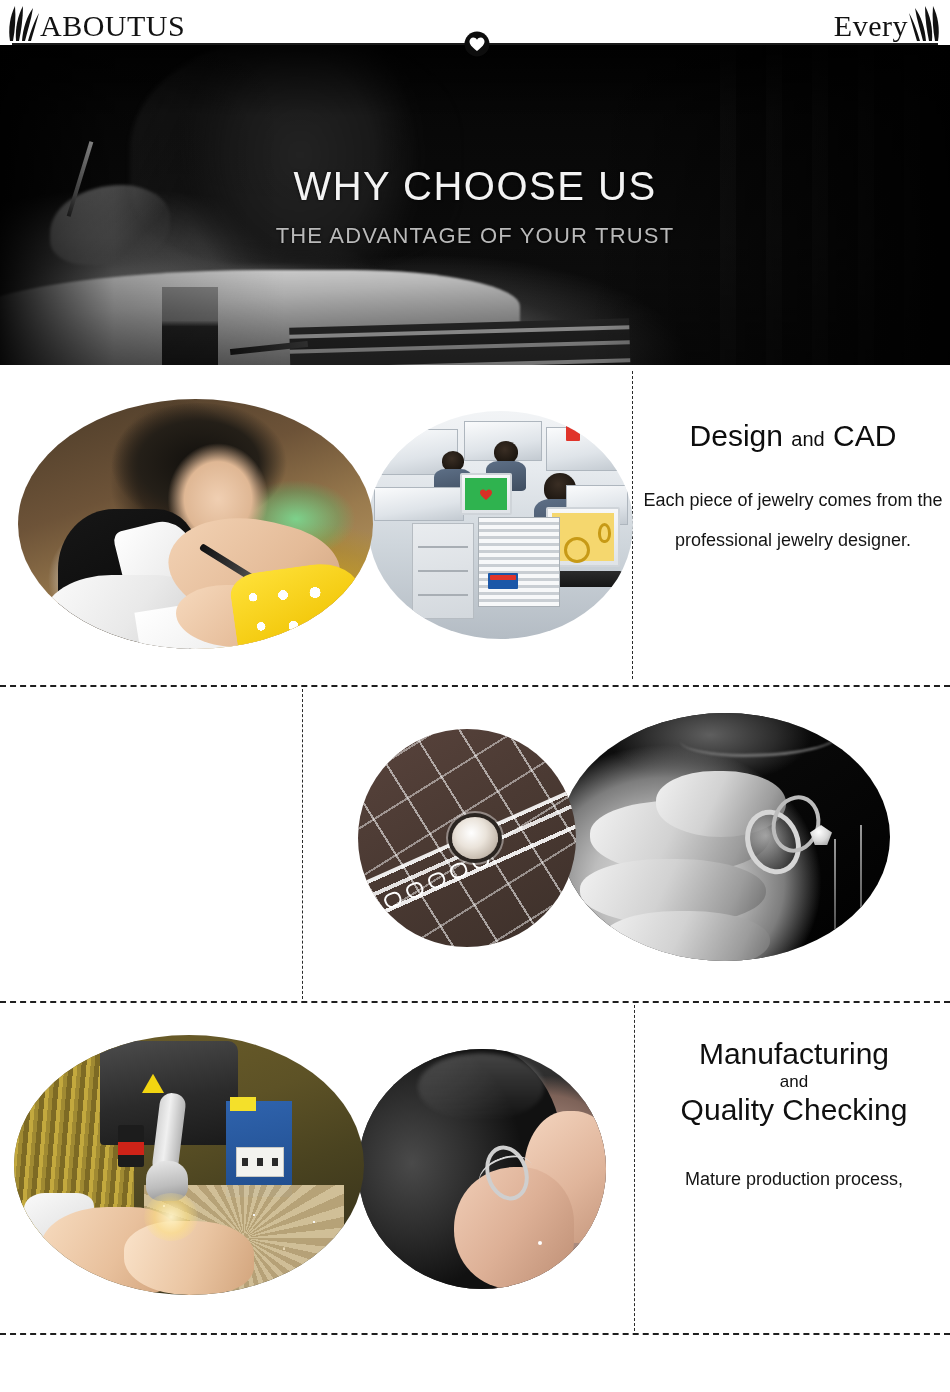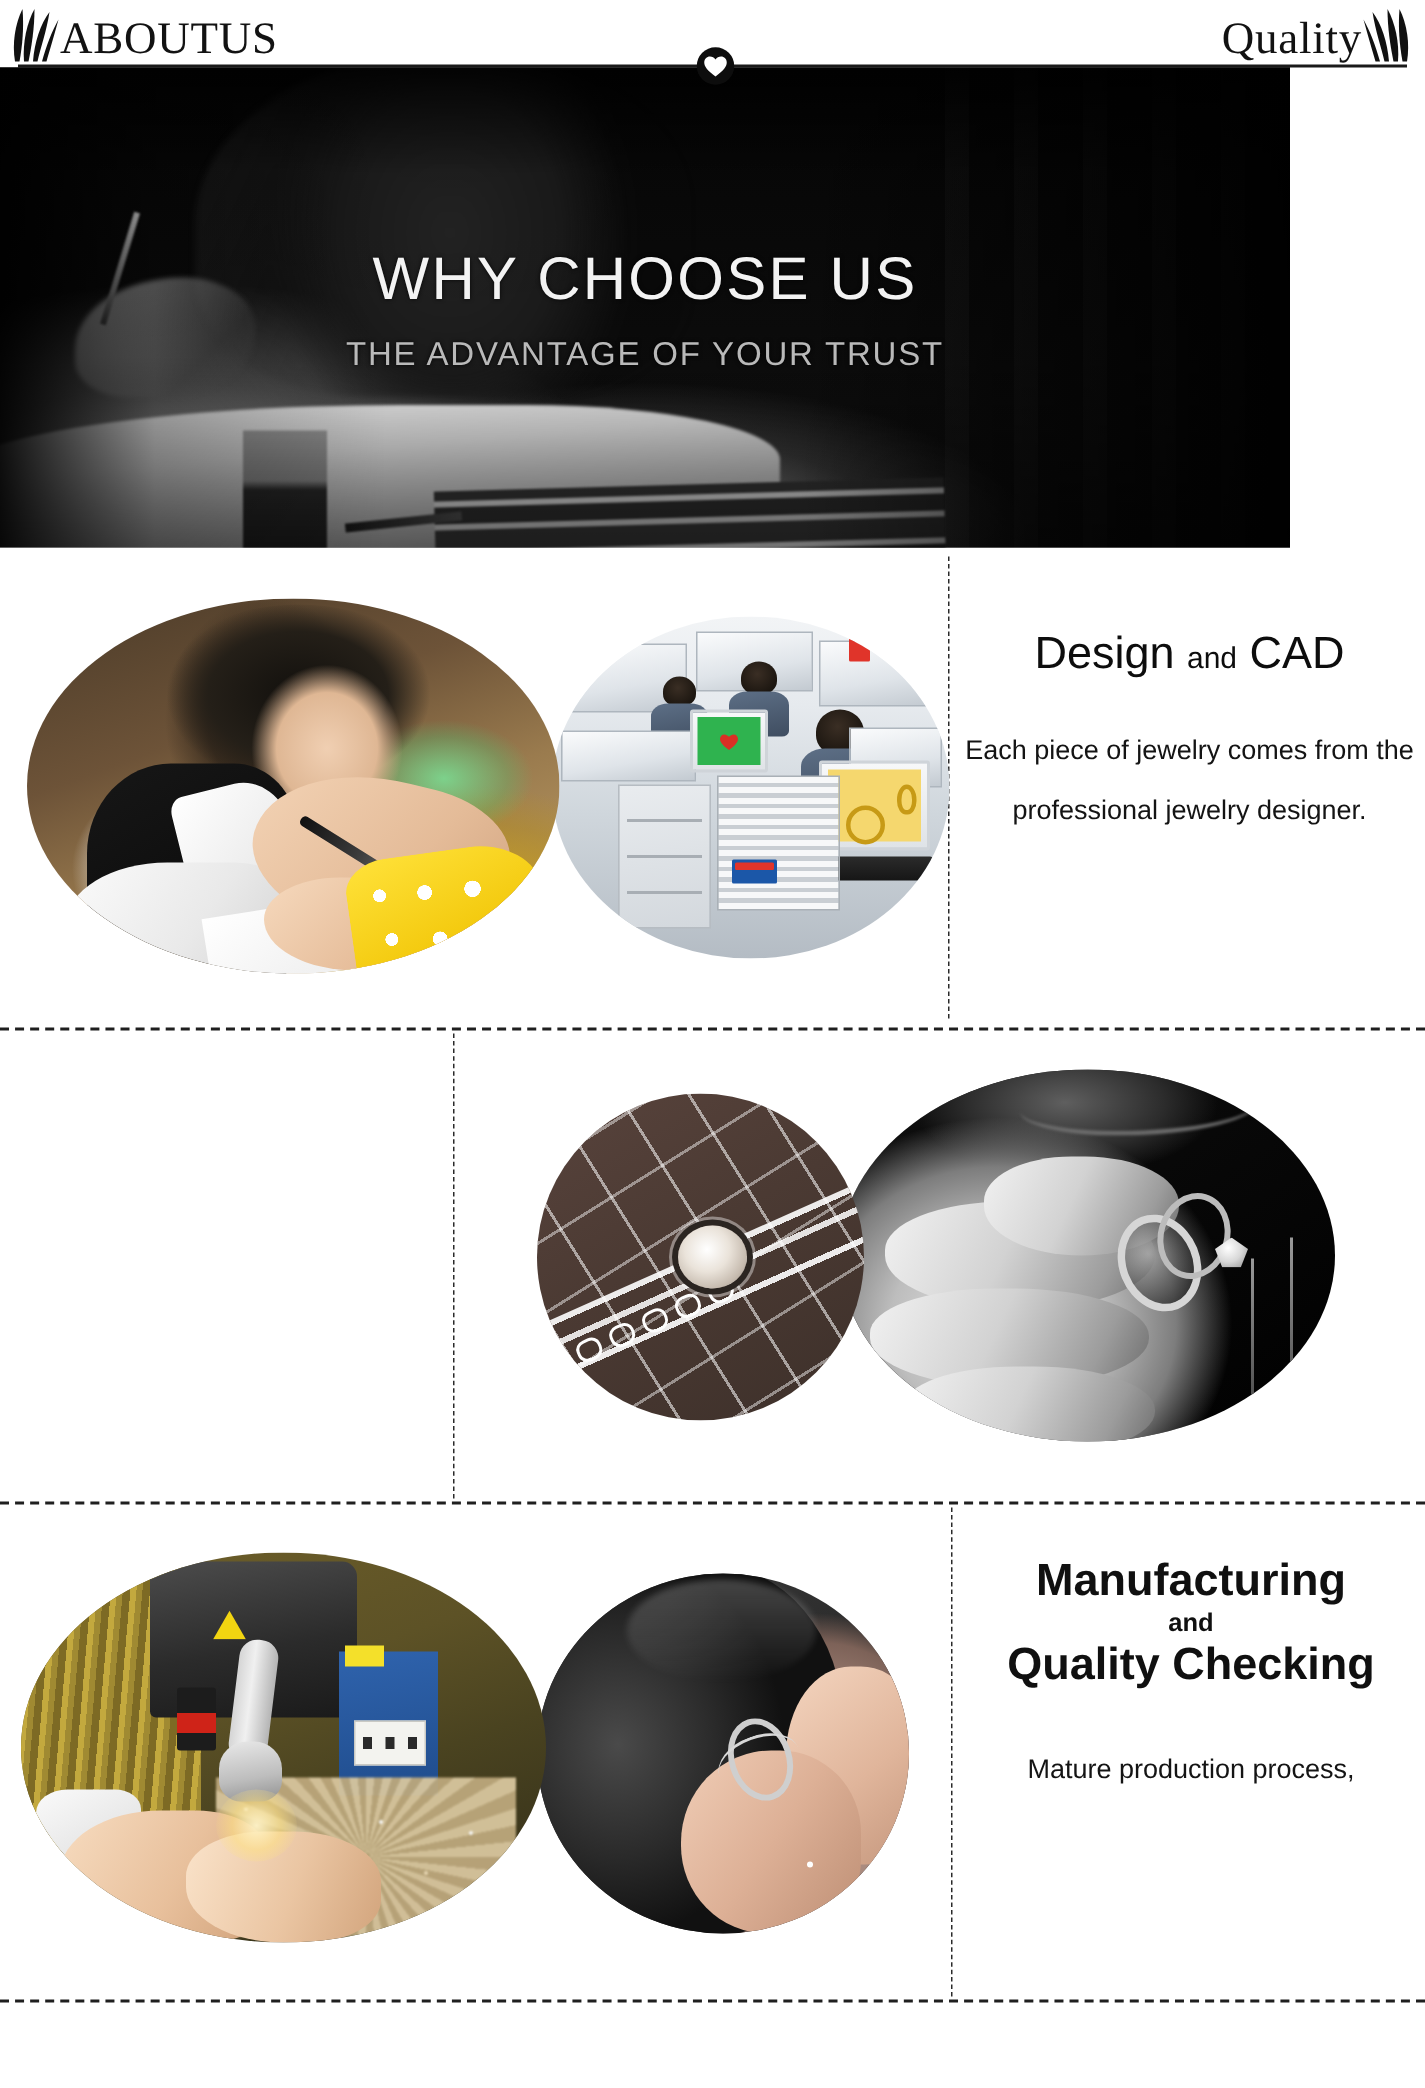--- a/index.html
+++ b/index.html
@@ -59,24 +59,24 @@
     left: 464px;
     top: 31px;
     width: 26px;
     height: 26px;
     z-index: 4;
   }
 
   
   .hero {
     position: relative;
-    width: 860px;
+    width: 950px;
     height: 320px;
     overflow: hidden;
-    background: #000000;
+    background: #0c4a6e;
   }
   .hero-photo { position: absolute; inset: 0; }
 
   
   .hp-bg {
     position: absolute; inset: 0;
     background:
       radial-gradient(ellipse 380px 200px at 120px 300px, rgba(225,225,225,0.95) 0%, rgba(150,150,150,0.5) 45%, rgba(20,20,20,0) 78%),
       radial-gradient(ellipse 300px 120px at 430px 312px, rgba(210,210,210,0.85) 0%, rgba(120,120,120,0.35) 55%, rgba(0,0,0,0) 85%),
       linear-gradient(180deg, #050505 0%, #0b0b0b 55%, #111 100%);
@@ -215,21 +215,21 @@
     font-weight: 400;
     line-height: 38px;
     color: #0d0d0d;
     white-space: nowrap;
   }
   .feat-title .small-and {
     font-size: 20px;
   }
   .feat-title-stack {
     font-size: 30px;
-    font-weight: 700;
+    font-weight: 400;
     line-height: 34px;
   }
   .feat-title-stack .mid {
     display: block;
     font-size: 17px;
     line-height: 22px;
   }
   .feat-body {
     font-size: 18px;
     line-height: 40px;
@@ -621,21 +621,21 @@
         <path d="M4 37 C2 25 4 12 9 2 C10 14 9 26 7 37 Z" fill="#111"></path>
         <path d="M10 37 C9 24 12 11 17 2 C17 15 15 27 13 37 Z" fill="#111"></path>
         <path d="M16 37 C17 24 21 12 27 4 C25 17 21 28 19 37 Z" fill="#111"></path>
         <path d="M22 37 C25 26 29 16 33 9 C30 20 27 30 25 37 Z" fill="#111"></path>
       </svg>
     </span>
     <span class="brand-text">ABOUTUS</span>
   </div>
 
   <div class="brand-right">
-    <span class="brand-text">Quality</span>
+    <span class="brand-text">Every</span>
     <span>
       <svg class="leaf-orn flip" viewBox="0 0 34 38" xmlns="http://www.w3.org/2000/svg">
         <path d="M4 37 C2 25 4 12 9 2 C10 14 9 26 7 37 Z" fill="#111"></path>
         <path d="M10 37 C9 24 12 11 17 2 C17 15 15 27 13 37 Z" fill="#111"></path>
         <path d="M16 37 C17 24 21 12 27 4 C25 17 21 28 19 37 Z" fill="#111"></path>
         <path d="M22 37 C25 26 29 16 33 9 C30 20 27 30 25 37 Z" fill="#111"></path>
       </svg>
     </span>
   </div>
 

